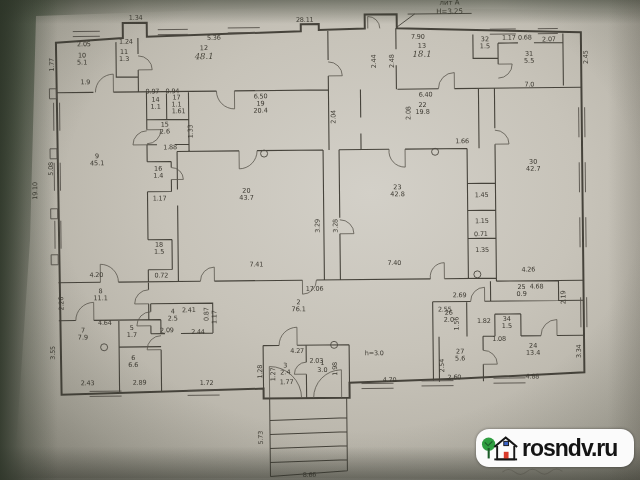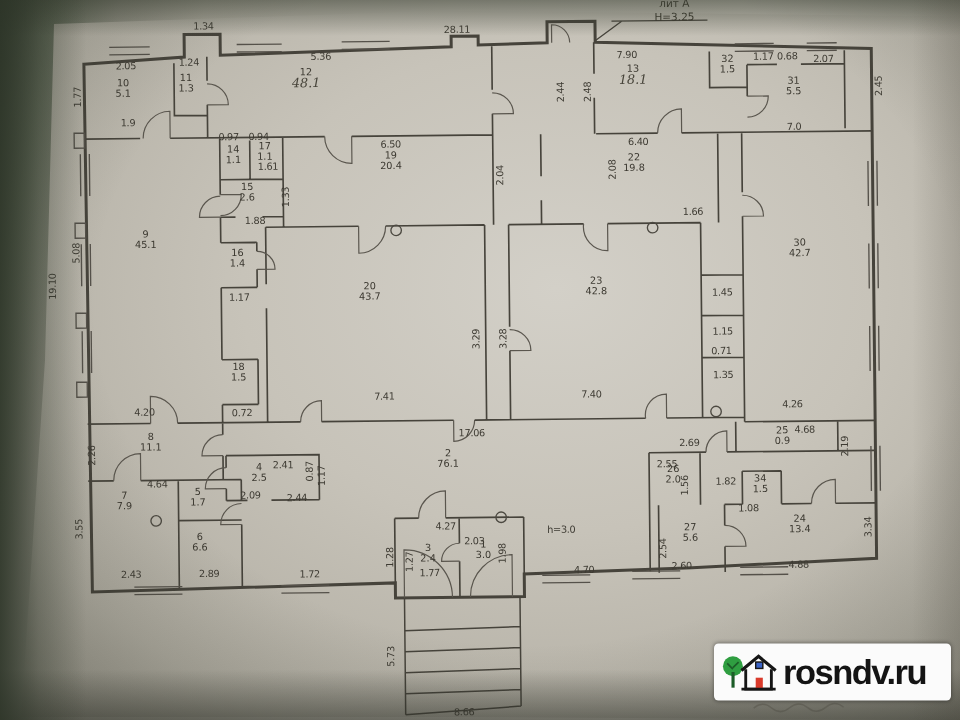--- a/index.html
+++ b/index.html
@@ -24,21 +24,21 @@
   .annotation .liter{display:block;font-size:7px;line-height:1.1;}
   .annotation .hgt{display:block;font-size:7px;line-height:1.2;}
   .vignette{position:absolute;inset:0;pointer-events:none;
     background:
       linear-gradient(90deg,rgba(44,52,39,0.85) 0%,rgba(44,52,39,0.35) 4%,rgba(44,52,39,0) 9%),
       linear-gradient(270deg,rgba(70,66,56,0.22) 0%,rgba(0,0,0,0) 5%),
       linear-gradient(180deg,rgba(52,58,45,0.55) 0%,rgba(0,0,0,0) 5%),
       linear-gradient(0deg,rgba(48,50,42,0.55) 0%,rgba(0,0,0,0) 7%),
       radial-gradient(ellipse at 55% 42%,rgba(0,0,0,0) 58%,rgba(38,43,32,0.35) 100%);}
   .watermark{position:absolute;left:476px;top:429px;width:158px;height:38px;background:#fbfbfb;
-    border-radius:3px;display:flex;align-items:center;gap:3px;padding:0 5px;box-sizing:border-box;
+    border-radius:13px;display:flex;align-items:center;gap:3px;padding:0 5px;box-sizing:border-box;
     box-shadow:0 0 3px rgba(0,0,0,0.45);}
   .wm-text{font-family:"Liberation Sans",sans-serif;font-weight:bold;font-size:23px;color:#141414;
     letter-spacing:-1px;}
 </style>
 </head>
 <body>
 
 <div class="photo">
   <div class="paper"></div>
 

